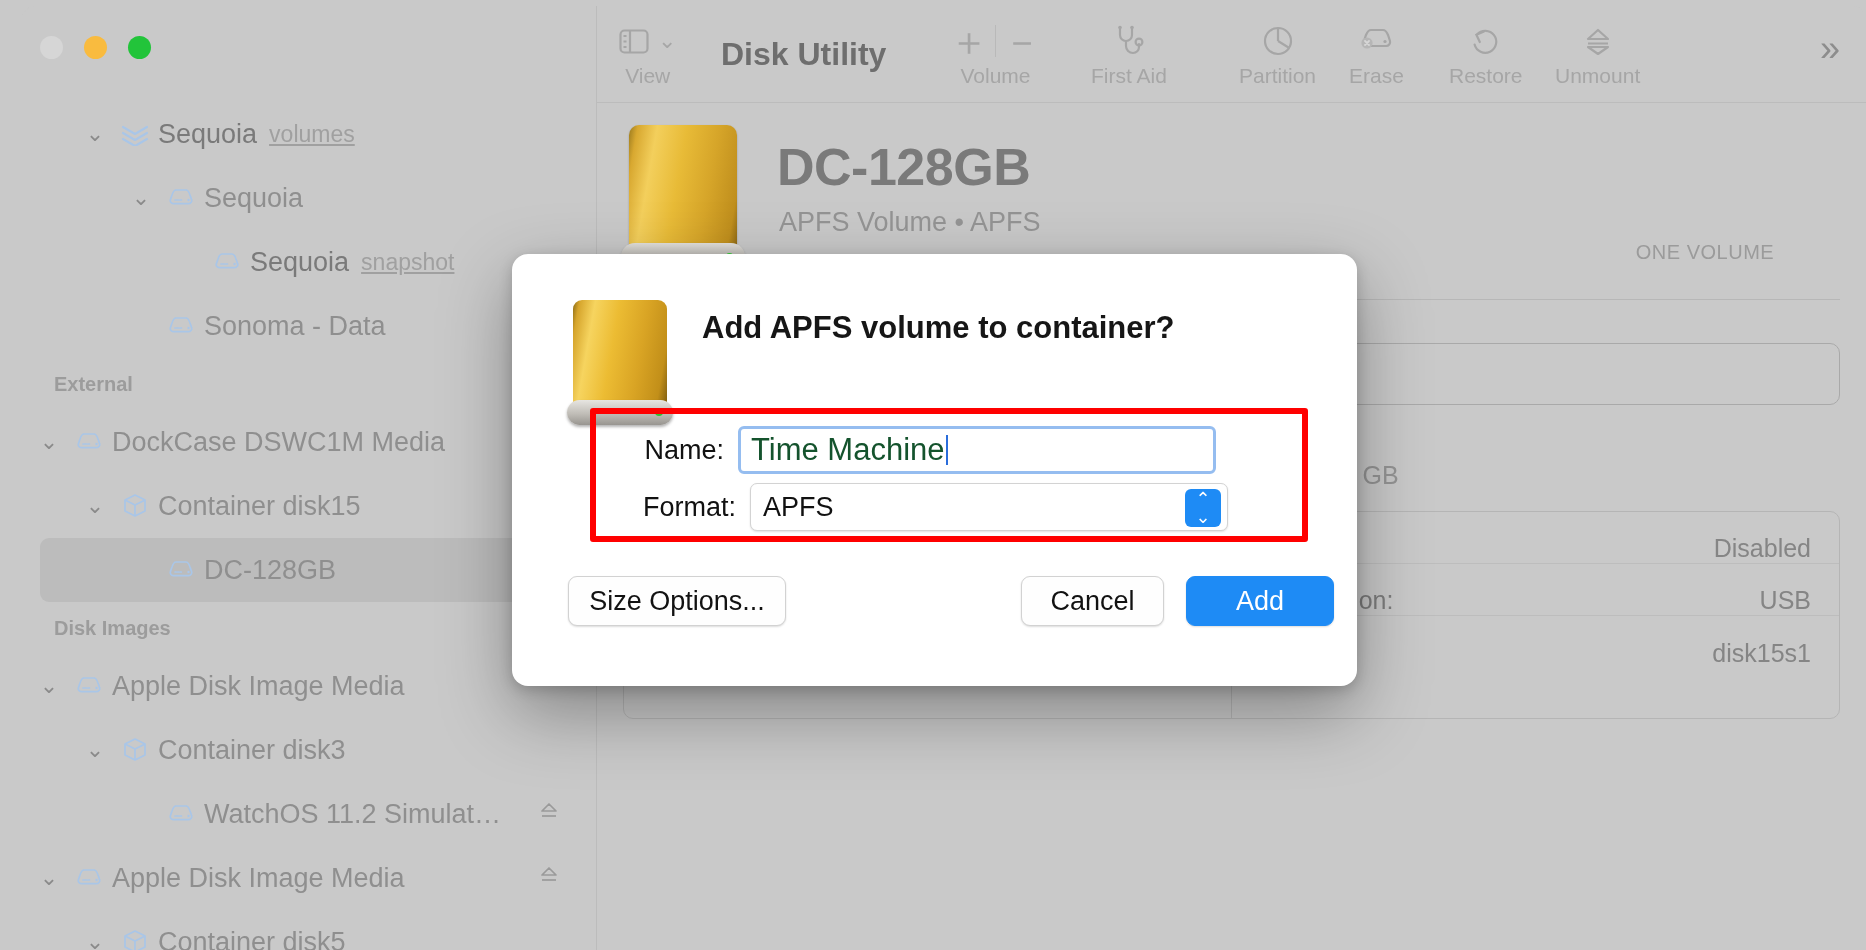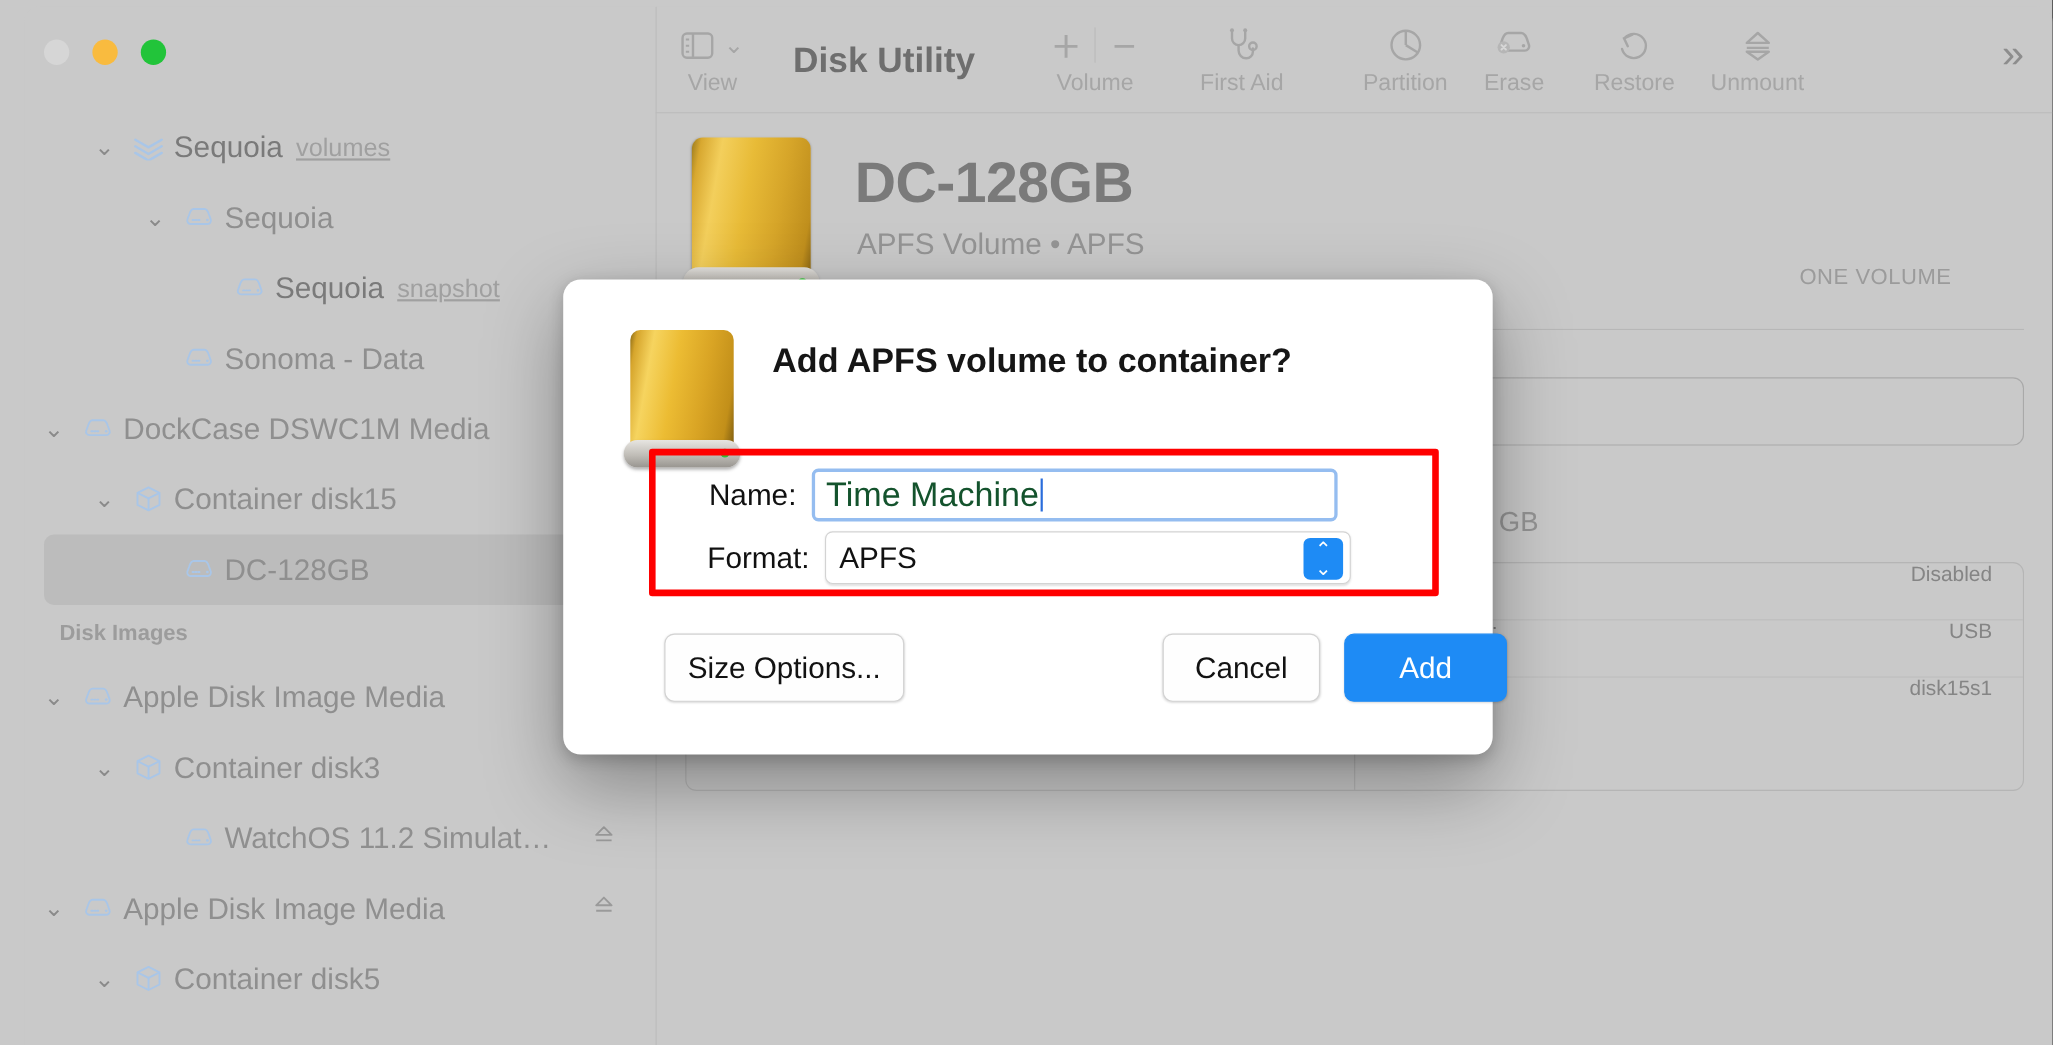--- a/index.html
+++ b/index.html
@@ -213,24 +213,24 @@
   #info-panel {
     position: absolute;
     left: 26px; right: 26px; top: 408px; height: 208px;
     border: 1px solid #b5b5b5;
     border-radius: 10px;
     display: flex;
   }
   .info-col { flex: 1; position: relative; }
   .info-col.left { border-right: 1px solid #b5b5b5; }
   .info-row {
-    display: flex; align-items: flex-start; justify-content: space-between;
+    display: flex; align-items: flex-end; justify-content: space-between;
     height: 52px;
     padding: 0 28px;
-    font-size: 19px; color: #818181;
+    font-size: 25px; color: #818181;
     border-bottom: 1px solid #bdbdbd;
   }
   .info-row:last-child { border-bottom: none; }
   .info-row .k { color: #7d7d7d; }
   .info-row .v { color: #858585; }
 
   
   #dim { position: absolute; inset: 0; background: transparent; }
   #dialog {
     position: absolute;
@@ -323,30 +323,29 @@
     border-radius: 6px;
     background: #1e8bf5;
     color: #fff;
     display: flex; flex-direction: column;
     align-items: center; justify-content: center;
     line-height: .78;
     font-size: 18px;
   }
   .btn {
     position: absolute;
-    height: 62px;
+    height: 50px;
     border-radius: 9px;
     display: flex; align-items: center; justify-content: center;
     font-size: 27px;
     background: #fefefe;
     border: 1px solid #d2d2d2;
     box-shadow: 0 1px 2px rgba(0,0,0,.14);
     color: #121212;
     white-space: nowrap;
-    margin-left: 36px;
   }
   #btn-size    { left: 56px;  top: 322px; width: 218px; }
   #btn-cancel  { left: 1005px;top: 322px; width: 143px; transform: translateX(-496px); }
   #btn-add     { left: 1170px;top: 322px; width: 148px; transform: translateX(-496px);
                  background: #1e8bf5; border-color: #1e8bf5; color: #fff; }
 </style>
 </head>
 <body>
 
 <div id="screen">
@@ -398,20 +397,21 @@
             <span class="chev blank">⌄</span>
             <span class="sb-icon">
               <svg width="30" height="22" viewBox="0 0 30 22" fill="none" stroke="#a9c6e8" stroke-width="1.7">
                 <path d="M6 8 q1.6-5 4-5h10 q2.4 0 4 5 l1.6 4.6 a3 3 0 0 1-2.9 4H7.3 a3 3 0 0 1-2.9-4z"></path>
                 <circle cx="22.5" cy="13" r="1.2" fill="#a9c6e8" stroke="none"></circle>
                 <path d="M9 13h7" stroke-dasharray="1.2 1.4" stroke-linecap="round"></path>
               </svg>
             </span>
             <span class="sb-label">Sonoma - Data</span>
           </div>
+          <div class="sb-section">External</div>
           <div class="sb-row" style="padding-left: 10px;">
             <span class="chev">⌄</span>
             <span class="sb-icon">
               <svg width="30" height="22" viewBox="0 0 30 22" fill="none" stroke="#a9c6e8" stroke-width="1.7">
                 <path d="M6 8 q1.6-5 4-5h10 q2.4 0 4 5 l1.6 4.6 a3 3 0 0 1-2.9 4H7.3 a3 3 0 0 1-2.9-4z"></path>
                 <circle cx="22.5" cy="13" r="1.2" fill="#a9c6e8" stroke="none"></circle>
                 <path d="M9 13h7" stroke-dasharray="1.2 1.4" stroke-linecap="round"></path>
               </svg>
             </span>
             <span class="sb-label">DockCase DSWC1M Media</span>

